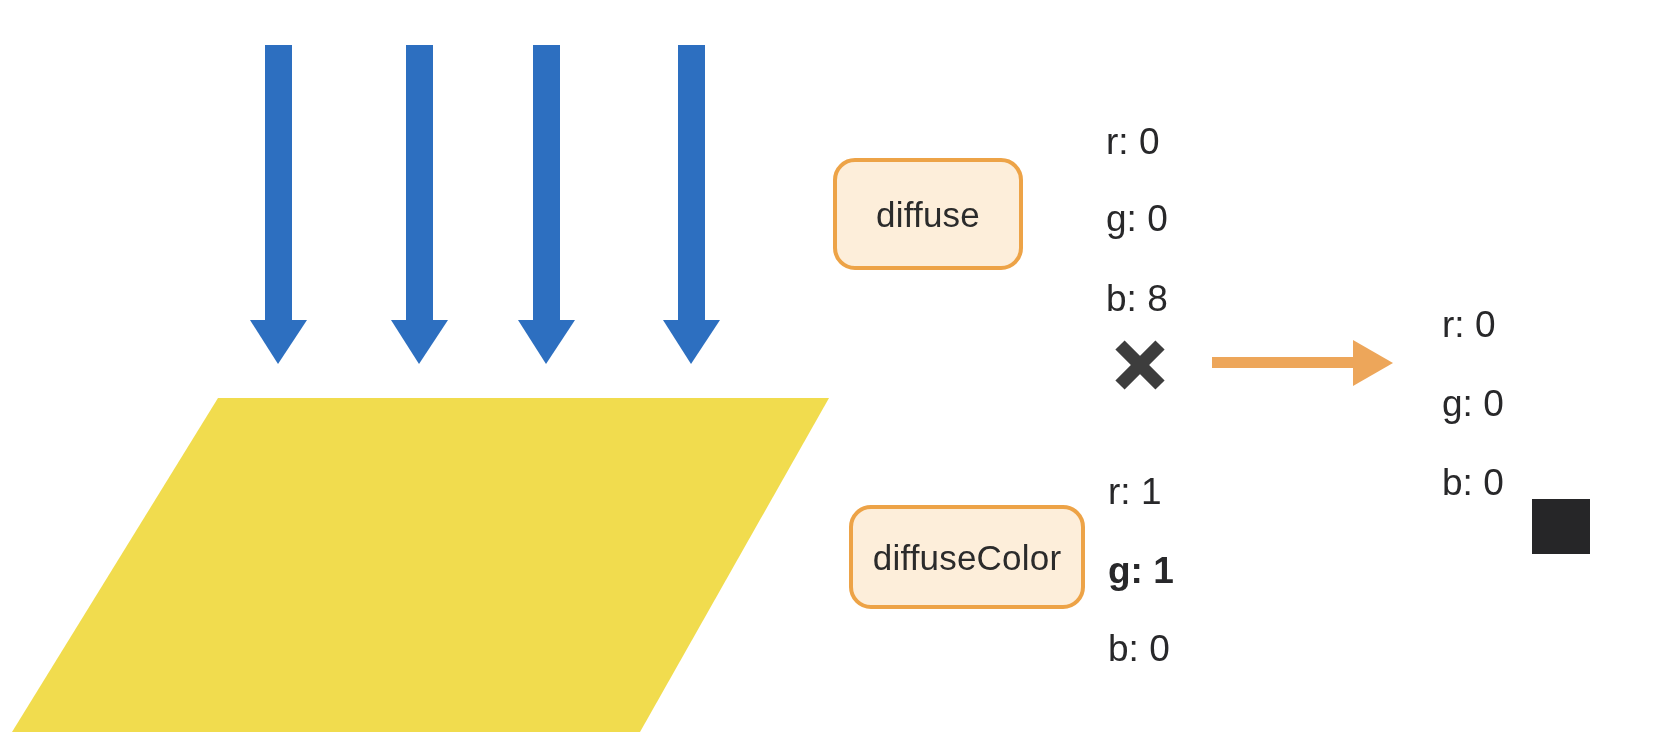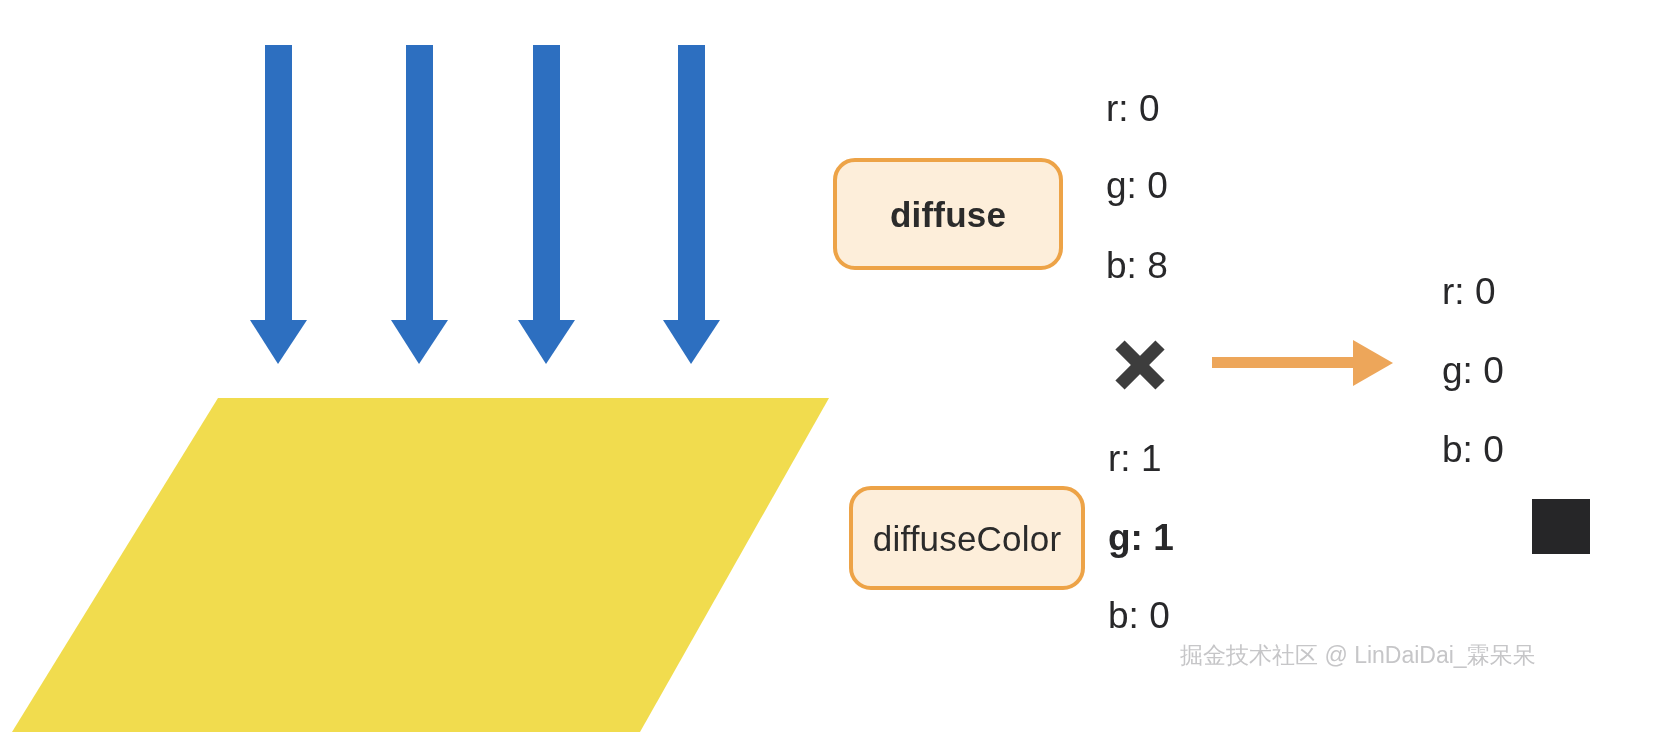--- a/index.html
+++ b/index.html
@@ -37,42 +37,42 @@
     display: flex;
     align-items: center;
     justify-content: center;
     color: #2b2b2b;
     font-size: 35px;
     letter-spacing: 0.2px;
   }
   #node-diffuse {
     left: 833px;
     top: 158px;
-    width: 230px;
+    width: 190px;
     height: 112px;
-    font-weight: bold;
   }
   #node-diffuse-color {
     left: 849px;
-    top: 486px;
+    top: 505px;
     width: 236px;
     height: 104px;
   }
   .node-label {
     line-height: 1;
     white-space: nowrap;
   }
 
   
   .rgb-line {
     position: absolute;
     font-size: 37px;
     color: #28282a;
     line-height: 1;
     white-space: nowrap;
+    margin-top: 33px;
   }
   .rgb-group-a .rgb-line { left: 1106px; }
   .rgb-group-b .rgb-line { left: 1108px; text-align: center; }
   .rgb-group-c .rgb-line { left: 1442px; }
 
   .rgb-group-a .l0 { top: 90px; }
   .rgb-group-a .l1 { top: 167px; }
   .rgb-group-a .l2 { top: 247px; }
 
   .rgb-group-b .l0 { top: 440px; }
@@ -175,15 +175,14 @@
   </div>
 
   <div class="rgb-group rgb-group-c">
     <div class="rgb-line l0">r: 0</div>
     <div class="rgb-line l1">g: 0</div>
     <div class="rgb-line l2">b: 0</div>
   </div>
 
   <div id="result-swatch"></div>
 
-  <div id="watermark">掘金技术社区 @ LinDaiDai_霖呆呆</div>
 
 </div>
 
 </body></html>

